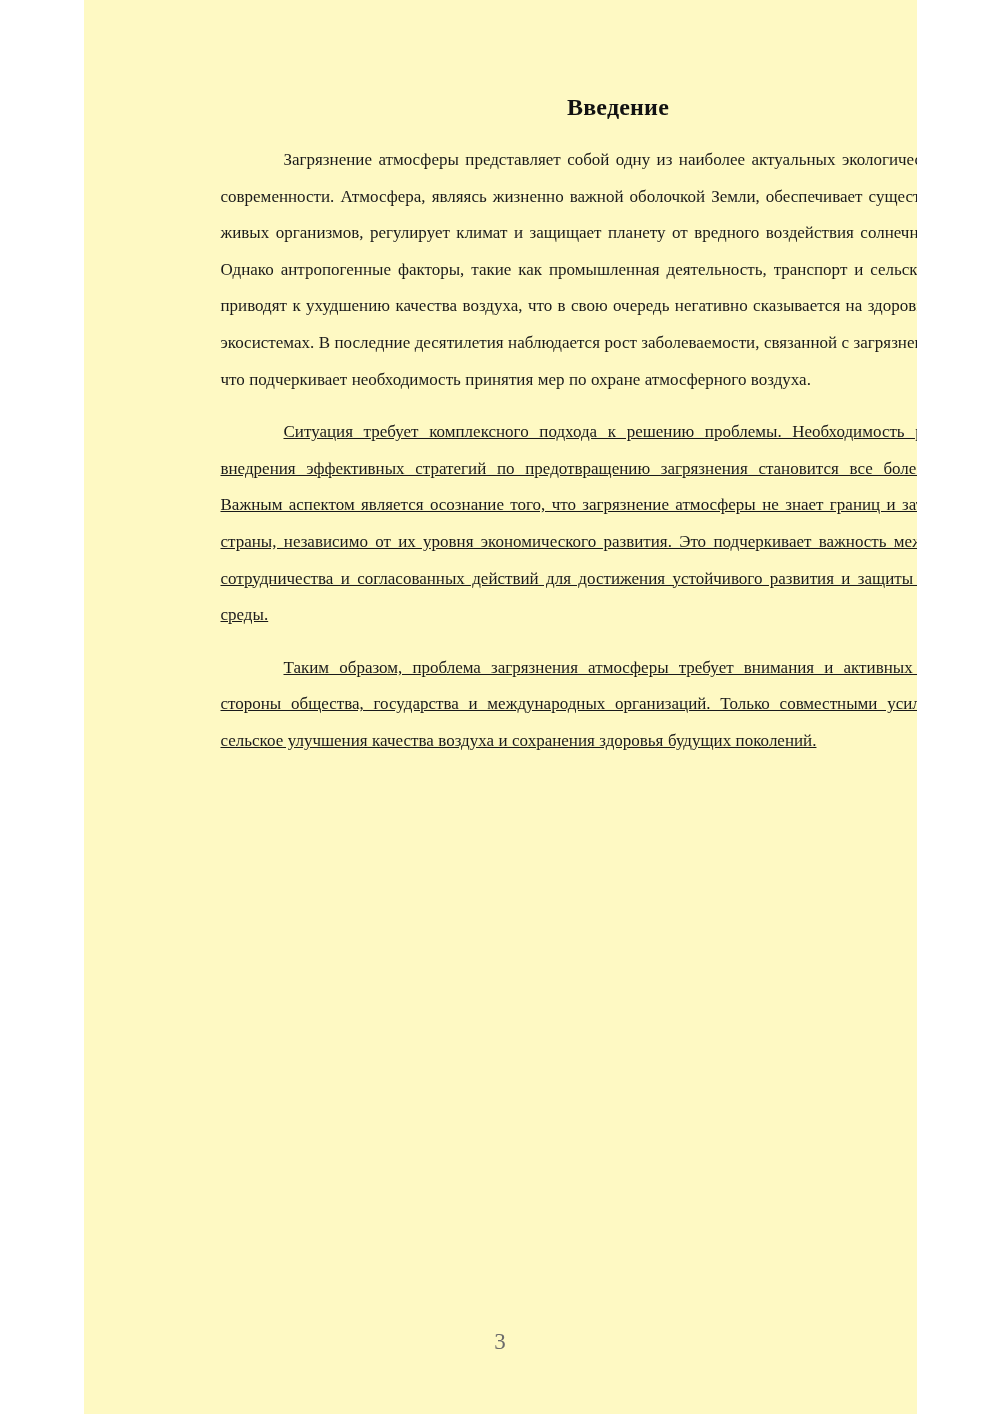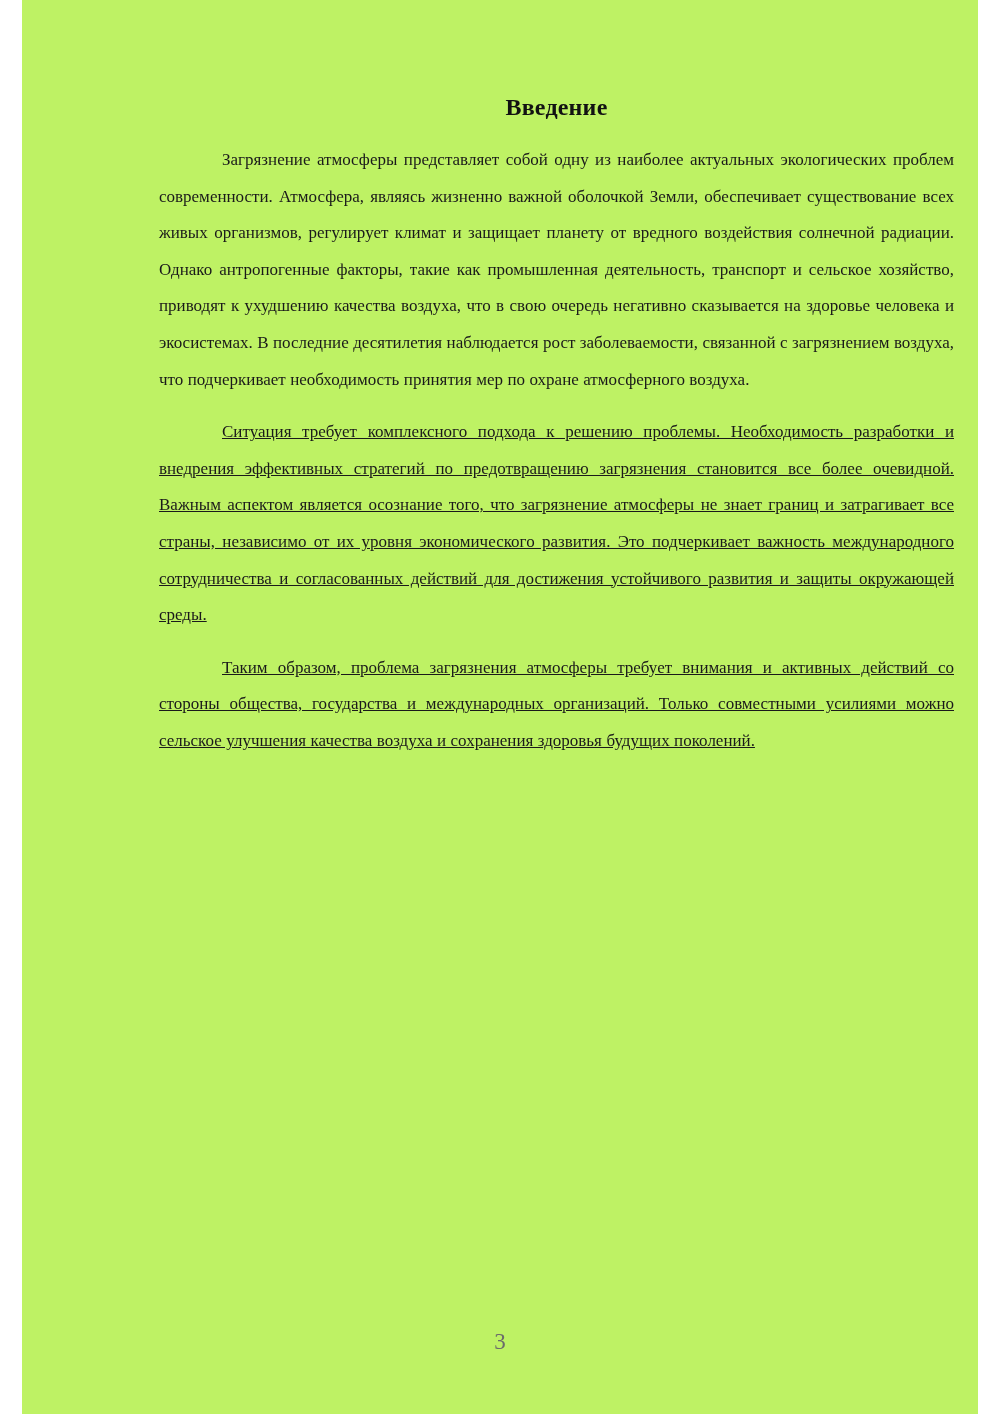--- a/index.html
+++ b/index.html
@@ -4,24 +4,24 @@
 <title>Введение</title>
 <style>
   html, body {
     margin: 0;
     padding: 0;
     background: #ffffff;
   }
 
   .page {
     position: relative;
-    width: 956px;
+    width: 833px;
     height: 1414px;
     margin: 0 auto;
-    background: #bef264;
+    background: #fef9c3;
     overflow: hidden;
     font-family: "Liberation Serif", "DejaVu Serif", serif;
     -webkit-font-smoothing: antialiased;
   }
 
   .content {
     position: absolute;
     left: 137px;
     top: 0;
     width: 795px;

